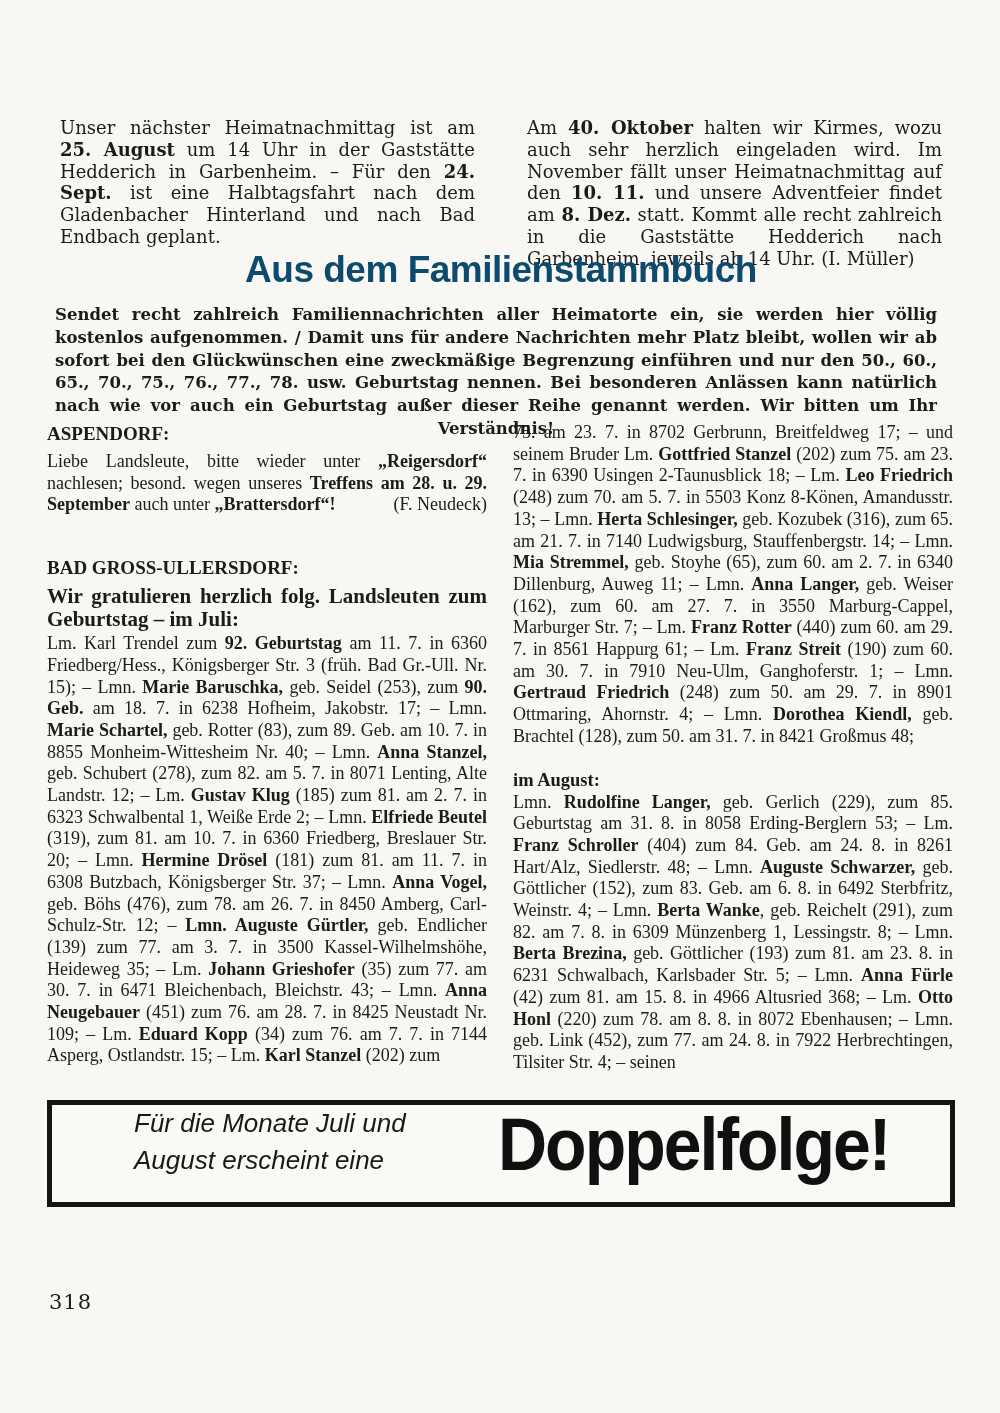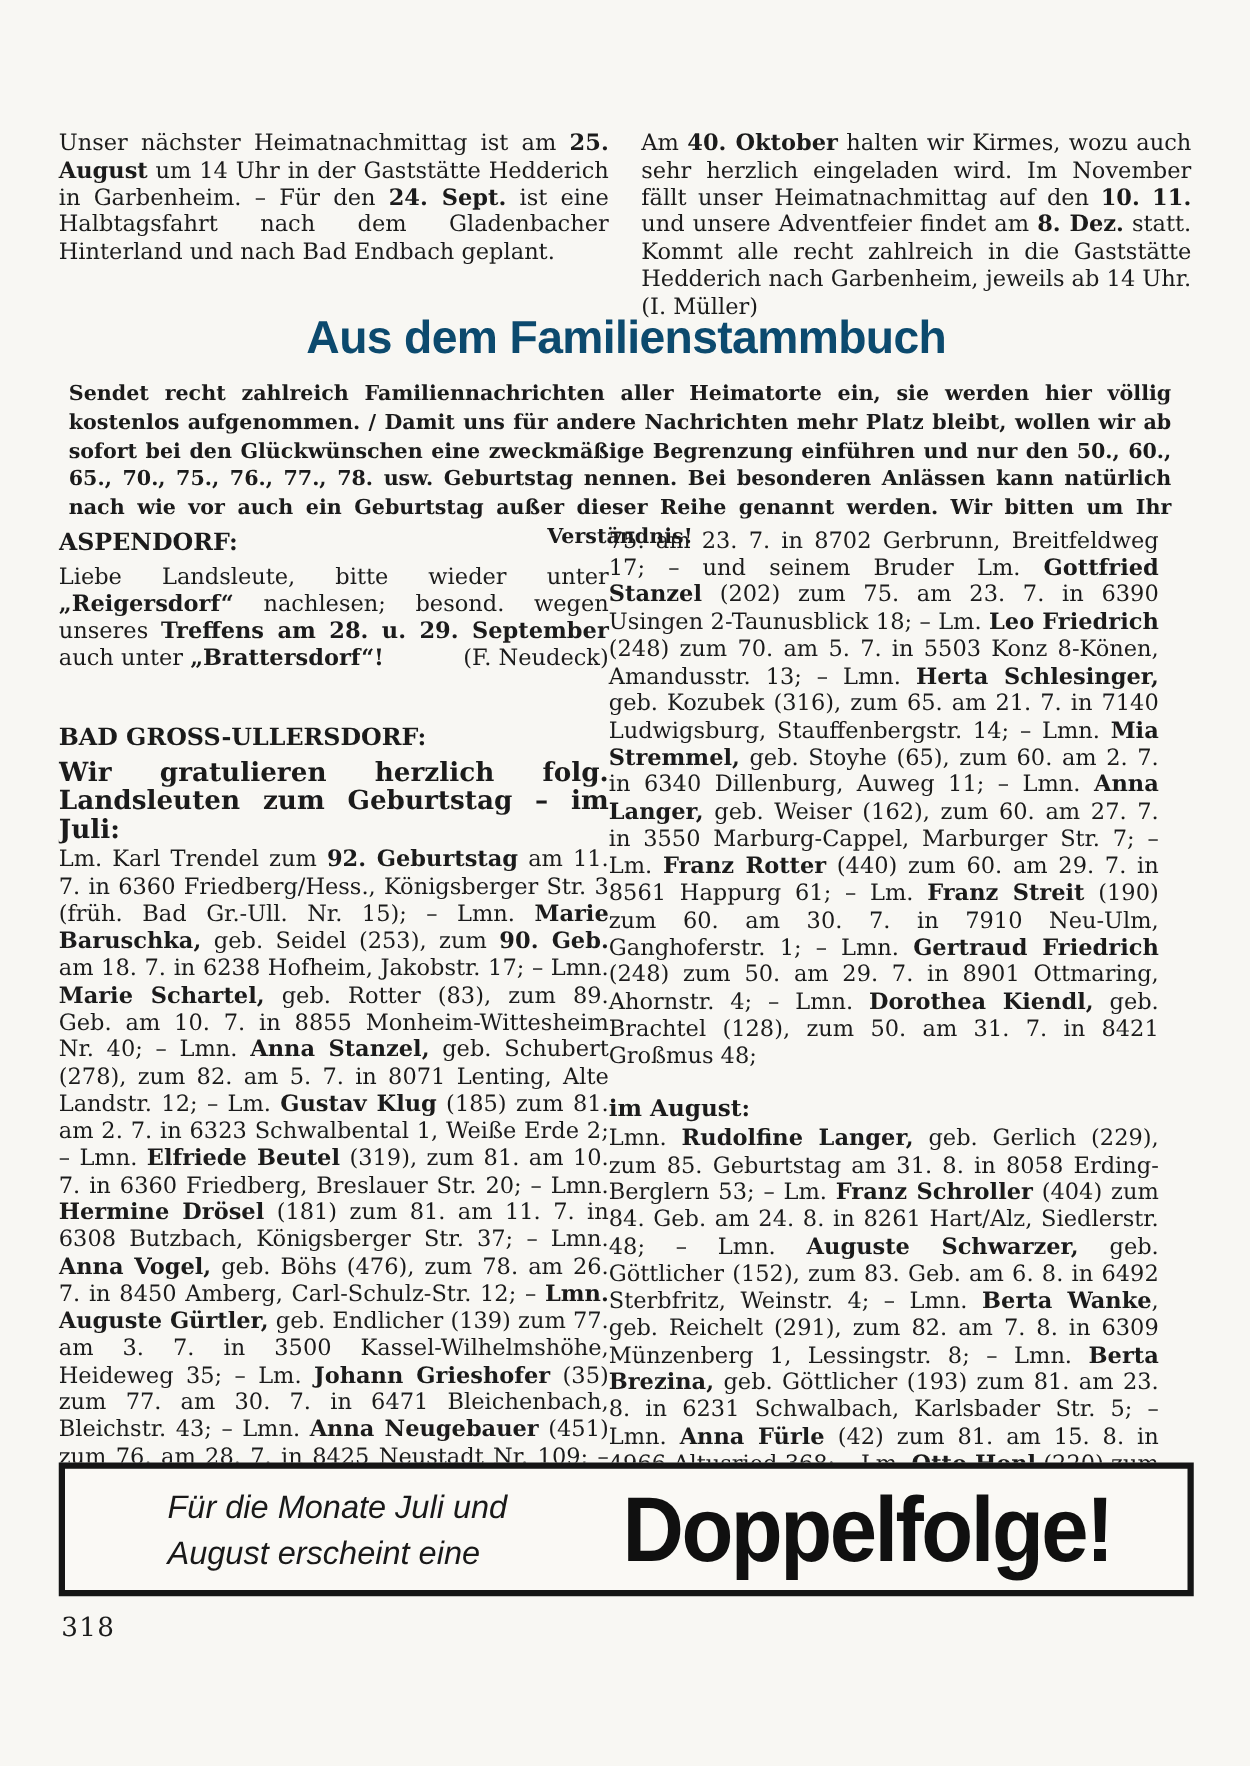--- a/index.html
+++ b/index.html
@@ -21,21 +21,21 @@
     overflow: hidden;
   }
   
   .top-row {
     display: flex;
     gap: 26px;
     height: 134px;
   }
   .top-row p {
     width: 440px;
-    margin: 0;
+    margin: 13px;
     font-size: 18px;
     line-height: 21.8px;
     text-align: justify;
   }
   
   .main-title {
     margin: 12px 0 0 0;
     text-align: center;
     font-family: "Liberation Sans", sans-serif;
     font-weight: bold;
@@ -50,23 +50,25 @@
     height: 114px;
     font-size: 16.5px;
     line-height: 22.8px;
     font-weight: bold;
     text-align: justify;
     text-align-last: center;
   }
   
   .columns {
     display: flex;
+    gap: 26px;
     margin-top: 4px;
     height: 752px;
     overflow: hidden;
+    font-family: Liberation Serif, serif;
   }
   .col { width: 440px; }
   .body-text {
     margin: 0;
     font-size: 18px;
     line-height: 21.7px;
     text-align: justify;
   }
   .section-heading {
     margin: 0 0 5px 0;
@@ -87,28 +89,28 @@
     font-size: 18.5px;
     line-height: 22px;
     font-weight: bold;
   }
   .sig-holder { position: relative; }
   .sig { position: absolute; right: 0; bottom: 0; }
   
   .footer-box {
     position: absolute;
     left: 47px;
-    top: 1170px;
+    top: 1100px;
     width: 908px;
     height: 107px;
     box-sizing: border-box;
     border: 5px solid #151515;
     background: #faf9f5;
     display: flex;
-    align-items: center;
+    align-items: flex-start;
   }
   .box-left {
     margin: 0 0 0 82px;
     width: 330px;
     font-family: "Liberation Sans", sans-serif;
     font-style: italic;
     font-size: 26px;
     line-height: 37px;
     color: #191919;
   }

